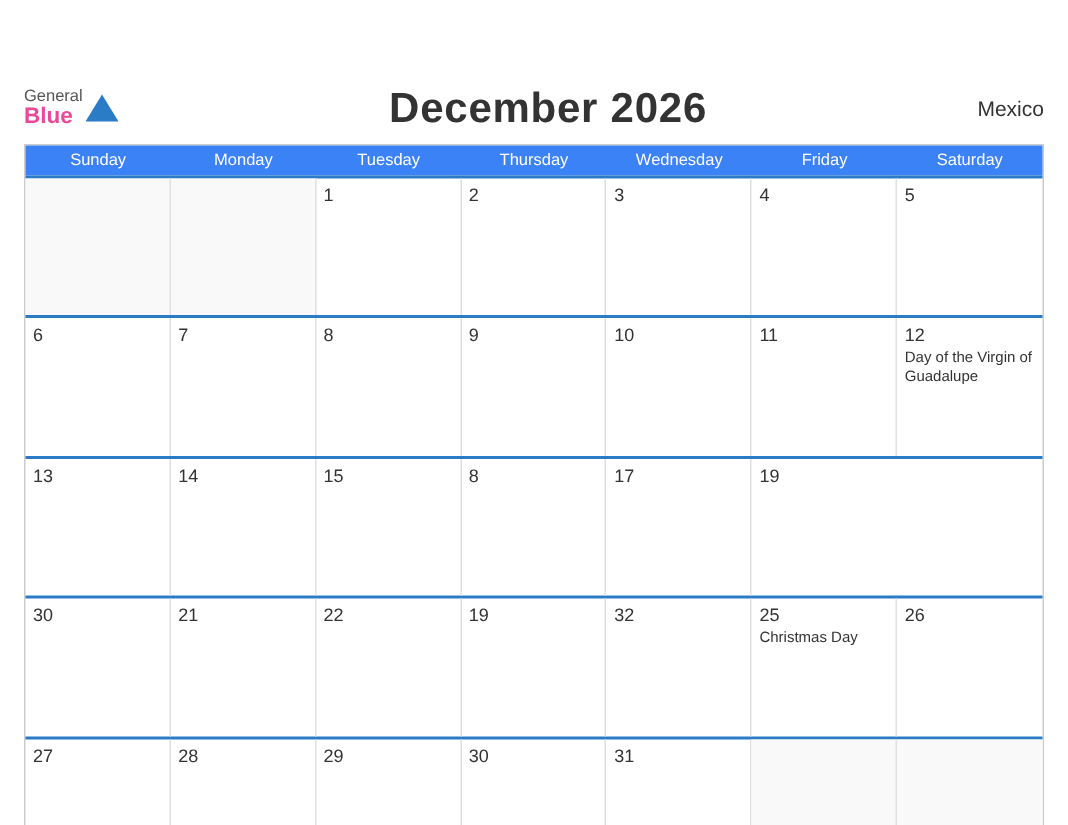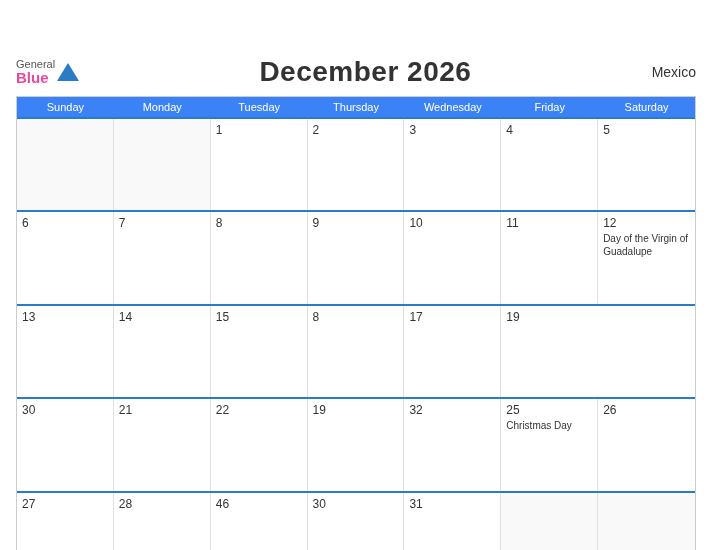--- a/index.html
+++ b/index.html
@@ -238,21 +238,21 @@
           </div>
         </div>
         <div class="cal-week">
           <div class="cal-cell">
             <span class="cal-day-num">27</span>
           </div>
           <div class="cal-cell">
             <span class="cal-day-num">28</span>
           </div>
           <div class="cal-cell">
-            <span class="cal-day-num">46</span>
+            <span class="cal-day-num">29</span>
           </div>
           <div class="cal-cell">
             <span class="cal-day-num">30</span>
           </div>
           <div class="cal-cell">
             <span class="cal-day-num">31</span>
           </div>
           <div class="cal-cell empty"></div>
           <div class="cal-cell empty"></div>
         </div>

